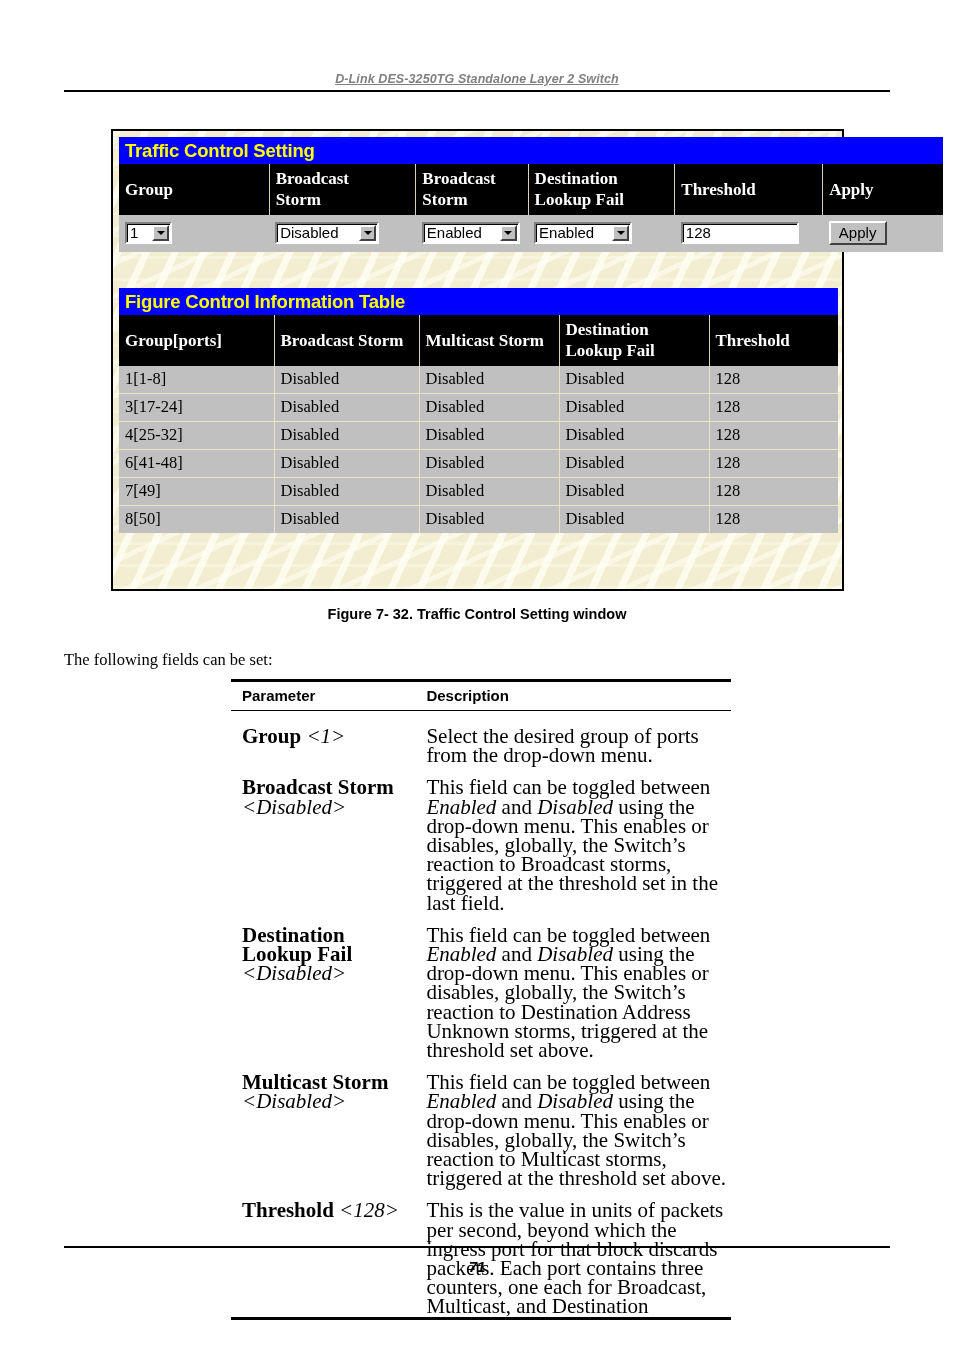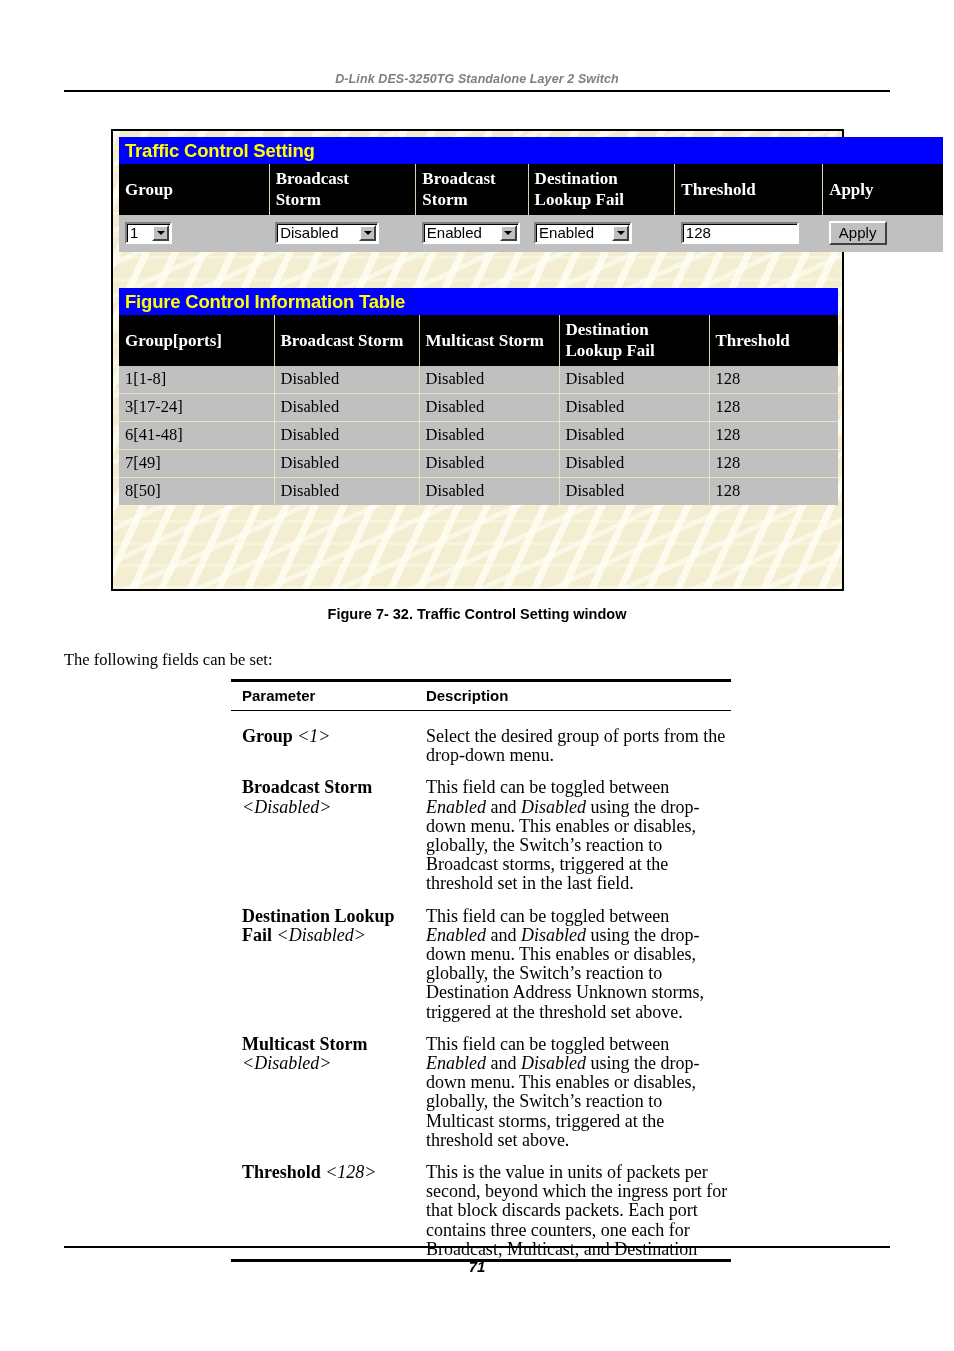--- a/index.html
+++ b/index.html
@@ -26,20 +26,21 @@
   }
   .page-header .hdr-text {
     font-family: "Liberation Sans", sans-serif;
     font-style: italic;
     font-weight: bold;
     font-size: 12.5px;
     color: #808080;
     letter-spacing: 0.1px;
     display: block;
     line-height: 14px;
+    text-decoration: underline;
   }
   .page-header .hdr-rule {
     margin-top: 4px;
     border-bottom: 2.2px solid #000;
   }
 
   
   .shot-frame {
     position: absolute;
     left: 111px;
@@ -235,21 +236,21 @@
     font-size: 15px;
     line-height: 18px;
     text-align: left;
     padding: 5px 0 5px 0;
     border-bottom: 1.4px solid #000;
   }
   .param-table thead th.c1 { width: 181px; padding-left: 11px; }
   .param-table thead th.c2 { width: 319px; padding-left: 8px; }
   .param-table tbody td {
     vertical-align: top;
-    font-size: 18px;
+    font-size: 21px;
     line-height: 19.2px;
     padding: 13px 0 0 0;
   }
   .param-table tbody td.c1 { padding-left: 11px; padding-right: 6px; font-weight: bold; }
   .param-table tbody td.c2 { padding-left: 8px; padding-right: 2px; }
   .param-table tbody tr:first-child td { padding-top: 16px; }
   .param-table tfoot td {
     border-top: 3.2px solid #000;
     height: 0;
     padding: 8px 0 0 0;
@@ -400,20 +401,27 @@
           <td>128</td>
         </tr>
         <tr>
           <td>3[17-24]</td>
           <td>Disabled</td>
           <td>Disabled</td>
           <td>Disabled</td>
           <td>128</td>
         </tr>
         <tr>
+          <td>4[25-32]</td>
+          <td>Disabled</td>
+          <td>Disabled</td>
+          <td>Disabled</td>
+          <td>128</td>
+        </tr>
+        <tr>
           <td>6[41-48]</td>
           <td>Disabled</td>
           <td>Disabled</td>
           <td>Disabled</td>
           <td>128</td>
         </tr>
         <tr>
           <td>7[49]</td>
           <td>Disabled</td>
           <td>Disabled</td>

